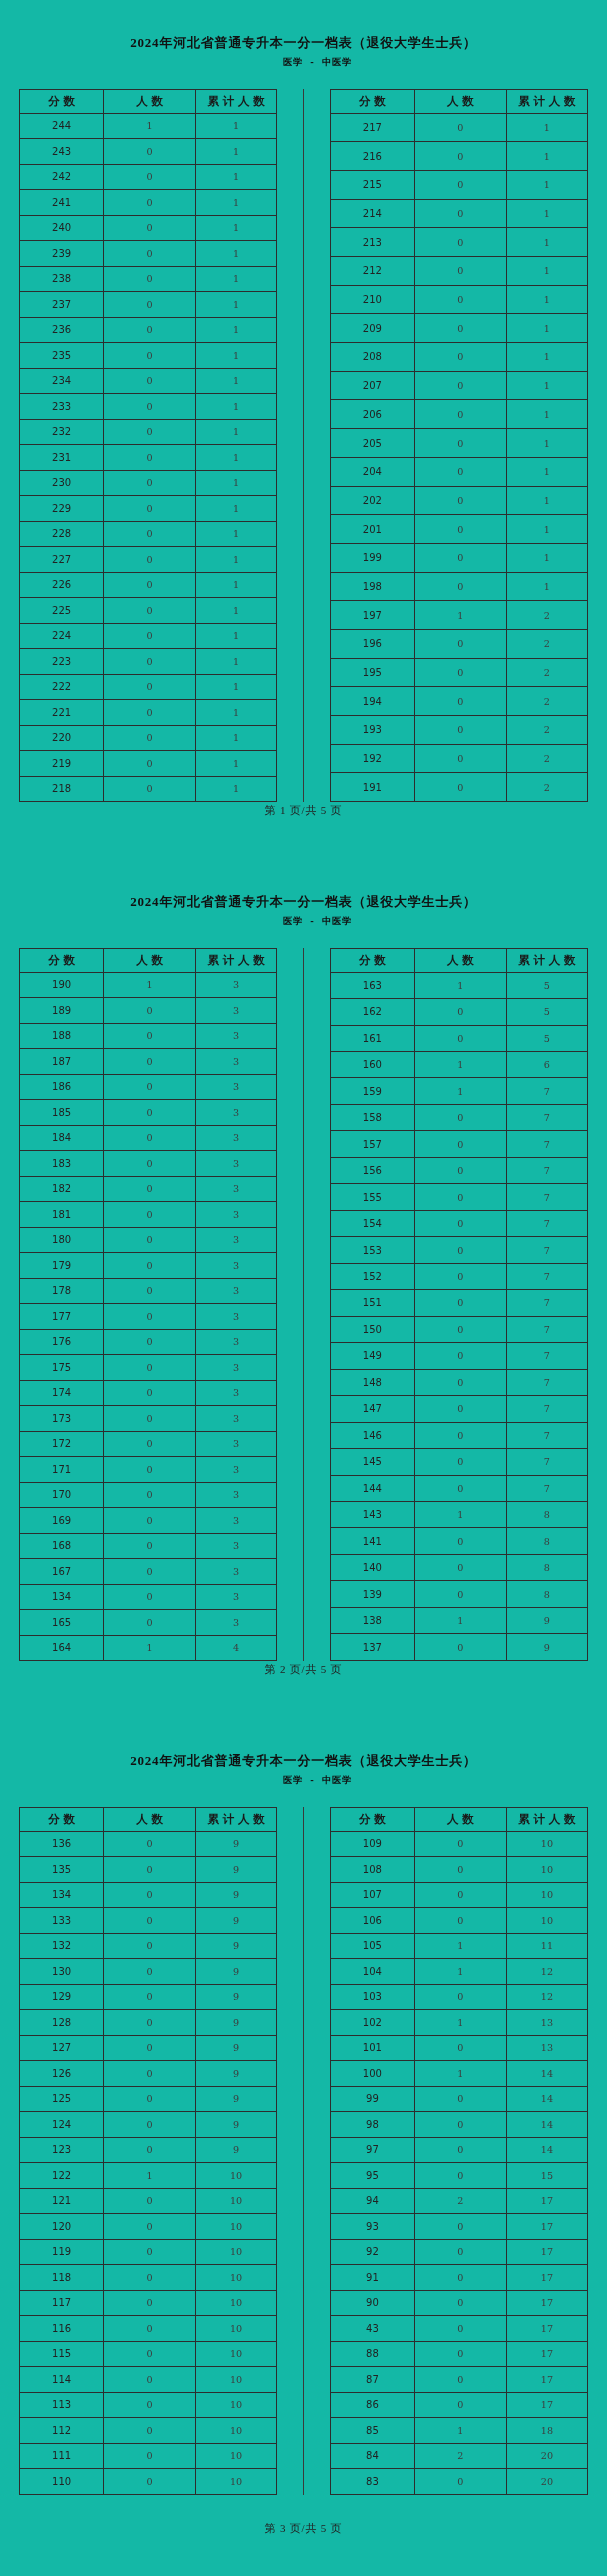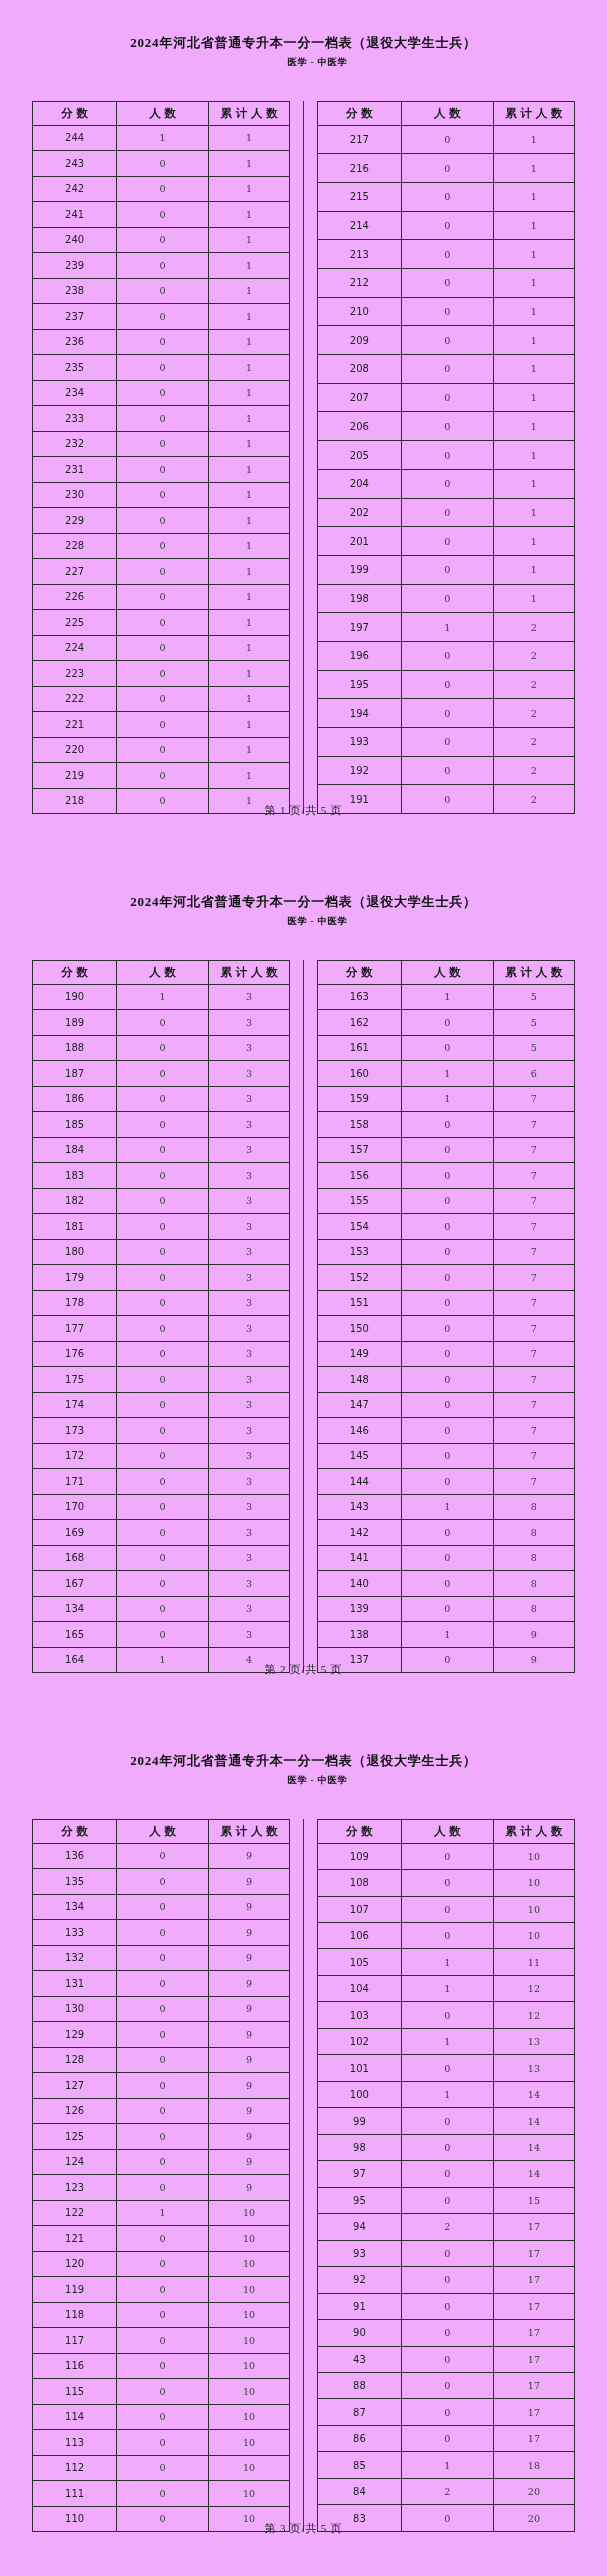--- a/index.html
+++ b/index.html
@@ -6,50 +6,50 @@
     margin: 0;
     padding: 0;
     background: #ffffff;
     width: 607px;
     font-family: "Liberation Serif", serif;
   }
   .page {
     position: relative;
     width: 607px;
     height: 859px;
-    background: #f0abfc;
+    background: #14b8a6;
     overflow: hidden;
   }
   .title {
     padding-top: 34px;
     text-align: center;
     font-family: "Liberation Serif", serif;
     font-weight: bold;
     font-size: 13px;
     line-height: 17px;
     color: #111;
     letter-spacing: 0.8px;
   }
   .subtitle {
     margin-top: 6.1px;
     text-align: center;
-    font-family: Liberation Serif, serif;
+    font-family: Liberation Mono, monospace;
     font-weight: bold;
     font-size: 9.2px;
     line-height: 11.5px;
     color: #111;
     letter-spacing: 0.8px;
     margin-left: 28px;
   }
   .tables {
     display: flex;
     justify-content: center;
     align-items: stretch;
-    gap: 13px;
-    margin-top: 32px;
+    gap: 26px;
+    margin-top: 20px;
   }
   .divider {
     width: 0.8px;
     background: #3a3a3a;
   }
   table.score-table {
     border-collapse: collapse;
     table-layout: fixed;
     border: 1.5px solid #2d2d2d;
   }
@@ -665,25 +665,20 @@
             <td class="c0">144</td>
             <td class="c1">0</td>
             <td class="c2">7</td>
           </tr>
           <tr>
             <td class="c0">143</td>
             <td class="c1">1</td>
             <td class="c2">8</td>
           </tr>
           <tr>
-            <td class="c0">142</td>
-            <td class="c1">0</td>
-            <td class="c2">8</td>
-          </tr>
-          <tr>
             <td class="c0">141</td>
             <td class="c1">0</td>
             <td class="c2">8</td>
           </tr>
           <tr>
             <td class="c0">140</td>
             <td class="c1">0</td>
             <td class="c2">8</td>
           </tr>
           <tr>
@@ -744,25 +739,20 @@
             <td class="c0">133</td>
             <td class="c1">0</td>
             <td class="c2">9</td>
           </tr>
           <tr>
             <td class="c0">132</td>
             <td class="c1">0</td>
             <td class="c2">9</td>
           </tr>
           <tr>
-            <td class="c0">131</td>
-            <td class="c1">0</td>
-            <td class="c2">9</td>
-          </tr>
-          <tr>
             <td class="c0">130</td>
             <td class="c1">0</td>
             <td class="c2">9</td>
           </tr>
           <tr>
             <td class="c0">129</td>
             <td class="c1">0</td>
             <td class="c2">9</td>
           </tr>
           <tr>

